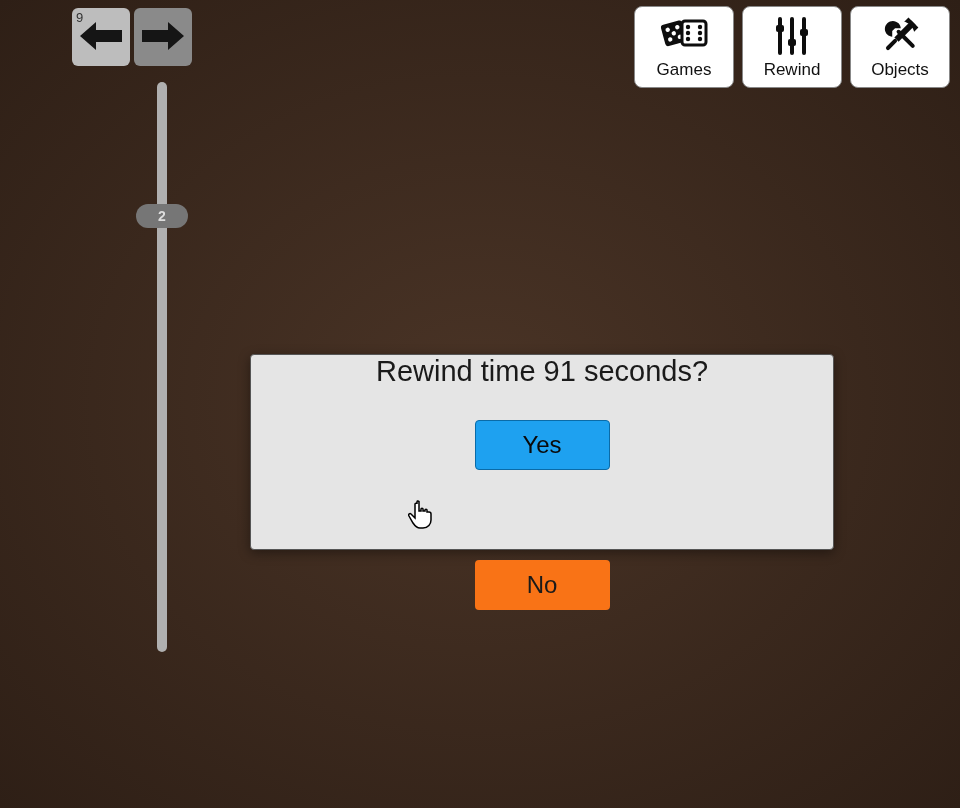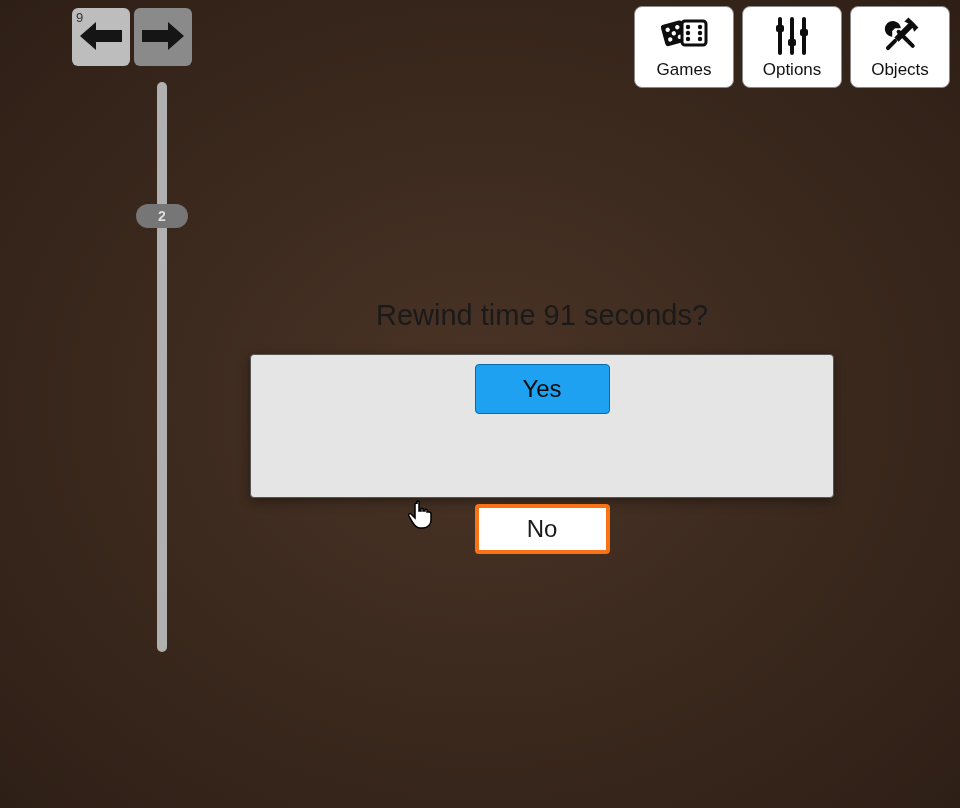--- a/index.html
+++ b/index.html
@@ -109,28 +109,28 @@
       font-size: 17px;
       color: #111;
     }
 
     
     .dialog {
       position: absolute;
       top: 354px;
       left: 250px;
       width: 584px;
-      height: 144px;
+      height: 196px;
       background: #e5e5e5;
       border: 1px solid #555;
       border-radius: 4px;
       display: flex;
       flex-direction: column;
       align-items: center;
-      justify-content: center;
+      justify-content: space-between;
       box-shadow: 0 3px 12px rgba(0,0,0,0.4);
     }
     .dialog-text {
       font-size: 29px;
       color: #1a1a1a;
       margin-bottom: 32px;
     }
     .dialog-buttons {
       display: flex;
       gap: 90px;
@@ -145,22 +145,22 @@
       display: flex;
       align-items: center;
       justify-content: center;
     }
     .yes-btn {
       background: #1ea1f0;
       border: 1px solid #0a6ba8;
       color: #0a0a0a;
     }
     .no-btn {
-      background: #ffffff;
-      border: 4px solid #f97316;
+      background: #f97316;
+      border: 6px solid #f97316;
       color: #1a1a1a;
     }
 
     
     .cursor {
       position: absolute;
       top: 500px;
       left: 408px;
       pointer-events: none;
     }
@@ -227,21 +227,21 @@
     <div class="icon-wrap">
       <svg width="40" height="42" viewBox="0 0 40 42">
         <line x1="8" y1="4" x2="8" y2="38" stroke="#0d0d0d" stroke-width="4" stroke-linecap="round"></line>
         <line x1="20" y1="4" x2="20" y2="38" stroke="#0d0d0d" stroke-width="4" stroke-linecap="round"></line>
         <line x1="32" y1="4" x2="32" y2="38" stroke="#0d0d0d" stroke-width="4" stroke-linecap="round"></line>
         <rect x="4" y="10" width="8" height="7" rx="2" fill="#0d0d0d"></rect>
         <rect x="16" y="24" width="8" height="7" rx="2" fill="#0d0d0d"></rect>
         <rect x="28" y="14" width="8" height="7" rx="2" fill="#0d0d0d"></rect>
       </svg>
     </div>
-    <span class="toolbar-label">Options</span>
+    <span class="toolbar-label">Rewind</span>
   </div>
 
   <div class="toolbar-btn">
     <div class="icon-wrap">
       <svg width="42" height="42" viewBox="0 0 42 42">
         <g transform="rotate(45 21 21)">
           <rect x="18" y="2" width="6" height="24" fill="#0d0d0d"></rect>
           <path d="M14 2 L28 2 L28 8 C28 8 25 6 21 6 C17 6 14 8 14 8 Z" fill="#0d0d0d"></path>
           <rect x="19" y="26" width="4" height="14" rx="2" fill="#0d0d0d"></rect>
         </g>

